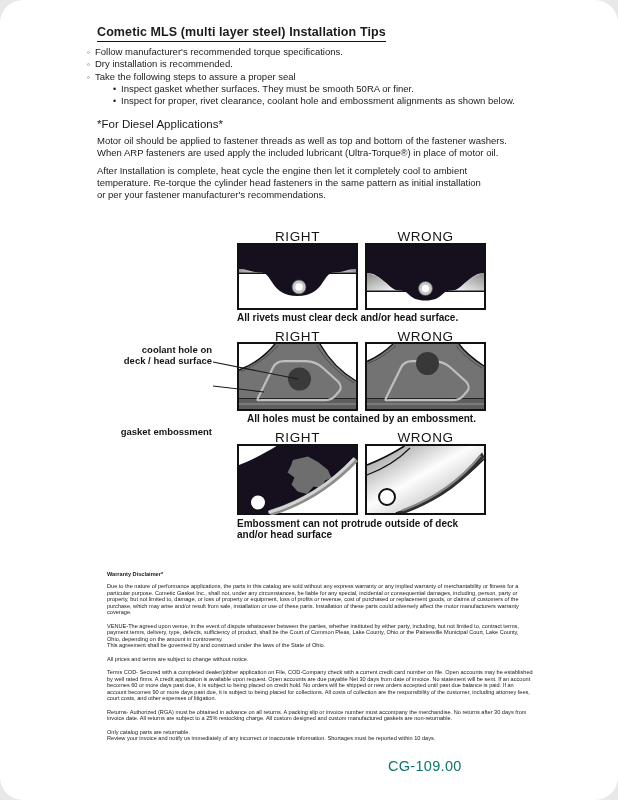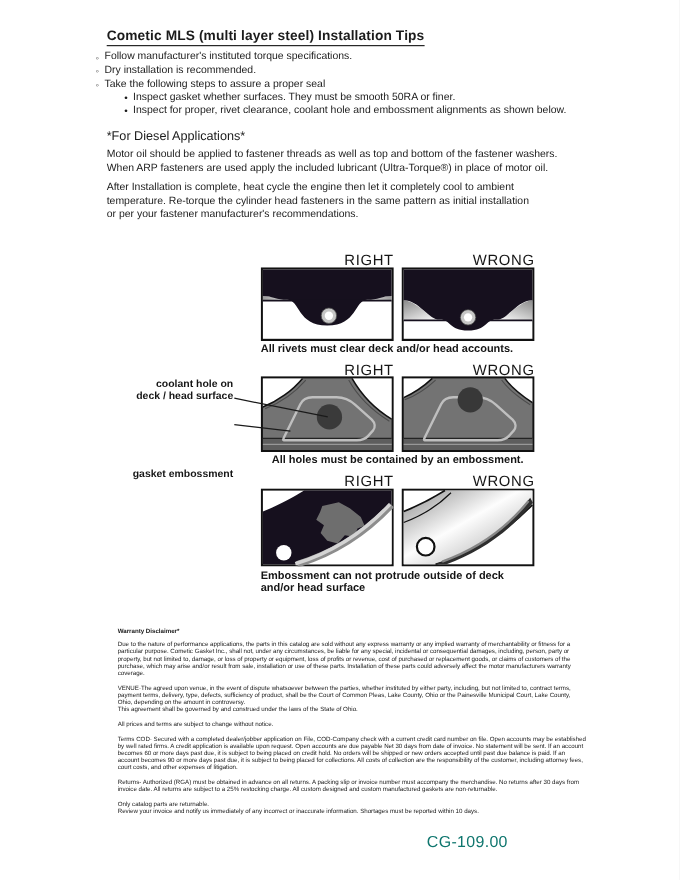--- a/index.html
+++ b/index.html
@@ -1,54 +1,54 @@
 <!DOCTYPE html>
 <html><head>
 <meta charset="utf-8">
 <style>
   html,body{margin:0;padding:0;background:#e8e8e8;}
   .page{
     position:relative;width:618px;height:800px;background:#ffffff;
-    font-family:"Liberation Sans","DejaVu Sans",sans-serif;color:#1b1b1b;overflow:hidden;
+    font-family:"Liberation Sans","DejaVu Sans",sans-serif;color:#1b1b1b;overflow:hidden;border-radius:23px;
   }
   .abs{position:absolute;}
   .title{
     left:97px;top:25px;font-size:12.5px;font-weight:bold;
     border-bottom:1.5px solid #111;padding-bottom:2px;display:inline-block;letter-spacing:0.1px;
   }
   .tips{left:87px;top:46px;width:470px;font-size:9.5px;line-height:12.3px;}
   .tip{display:flex;}
   .tip .mk{width:8px;flex:0 0 8px;font-size:8px;position:relative;top:1px;}
   .tip.sub{padding-left:26px;}
   .tip.sub .mk{font-size:9px;top:0;}
   .h2{font-size:11.5px;font-weight:normal;}
   .body-p{font-size:9.5px;line-height:12.2px;width:470px;}
   .preline{white-space:pre-line;}
-  .dg-h{width:121px;text-align:right;font-size:13.5px;letter-spacing:0.6px;color:#151515;}
+  .dg-h{width:121px;text-align:center;font-size:13.5px;letter-spacing:0.6px;color:#151515;}
   .panel{width:121px;height:67px;display:block;}
   .cap{font-size:10px;font-weight:bold;line-height:11px;color:#151515;}
   .callout{width:122px;text-align:right;font-size:9.5px;font-weight:bold;line-height:10.8px;color:#151515;}
   .warranty{left:107px;top:571px;width:426px;height:180px;}
   .wscale{width:852px;transform:scale(0.5);transform-origin:0 0;font-size:11.2px;line-height:13px;color:#202020;}
   .wscale .wh{font-weight:bold;margin:0 0 11px 0;}
   .wscale p{margin:0 0 14px 0;}
   .footer-code{left:388px;top:758px;font-size:14.5px;letter-spacing:0.3px;color:#0f766e;}
   svg{display:block;}
 </style>
 </head>
 <body>
 
 <div class="page">
 
   <div class="abs title">Cometic MLS (multi layer steel) Installation Tips</div>
 
   <div class="abs tips">
     <div class="tip">
       <span class="mk">◦</span>
-      <span>Follow manufacturer's instituted torque specifications.</span>
+      <span>Follow manufacturer's recommended torque specifications.</span>
     </div>
     <div class="tip">
       <span class="mk">◦</span>
       <span>Dry installation is recommended.</span>
     </div>
     <div class="tip">
       <span class="mk">◦</span>
       <span>Take the following steps to assure a proper seal</span>
     </div>
     <div class="tip sub">
@@ -108,21 +108,21 @@
       <rect x="1" y="1" width="119" height="65" fill="#ffffff" stroke="#111" stroke-width="2"></rect>
       <path d="M2,30 C10,31 16,36 22,41 C27,45 31,46.5 37,47.8 L2,47.8 Z" fill="url(#w2l)"></path>
       <path d="M119,30 C111,31 105,36 99,41 C94,45 90,46.5 84,47.8 L119,47.8 Z" fill="url(#w2r)"></path>
       <path d="M2,2 H119 V30 C112,30 107,34 101,39 C95,44 92,47.5 86,47.5 C76,47.5 78,57.5 60.5,57.5 C43,57.5 45,47.5 35,47.5 C29,47.5 26,44 20,39 C14,34 9,30 2,30 Z" fill="#16101e"></path>
       <line x1="2" y1="48.3" x2="119" y2="48.3" stroke="#16101e" stroke-width="1.6"></line>
       <circle cx="60.5" cy="45.5" r="7" fill="#c6c6c6" stroke="#4a4a4a" stroke-width="0.7"></circle>
       <circle cx="60.5" cy="45.5" r="3.8" fill="#ffffff"></circle>
     </svg>
   </div>
 
-  <div class="abs cap" style="left:237px;top:312px;">All rivets must clear deck and/or head accounts.</div>
+  <div class="abs cap" style="left:237px;top:312px;">All rivets must clear deck and/or head surface.</div>
 
   <div class="abs dg-h" style="left:237px;top:329px;">RIGHT</div>
   <div class="abs dg-h" style="left:365px;top:329px;">WRONG</div>
 
   <div class="abs callout preline" style="left:90px;top:345px;">coolant hole on
 deck / head surface</div>
   <div class="abs callout" style="left:90px;top:379px;margin-top:48px;">gasket embossment</div>
 
   <div class="abs" style="left:237px;top:342px;">
     <svg class="panel" style="height:69px" viewBox="0 0 121 69">

